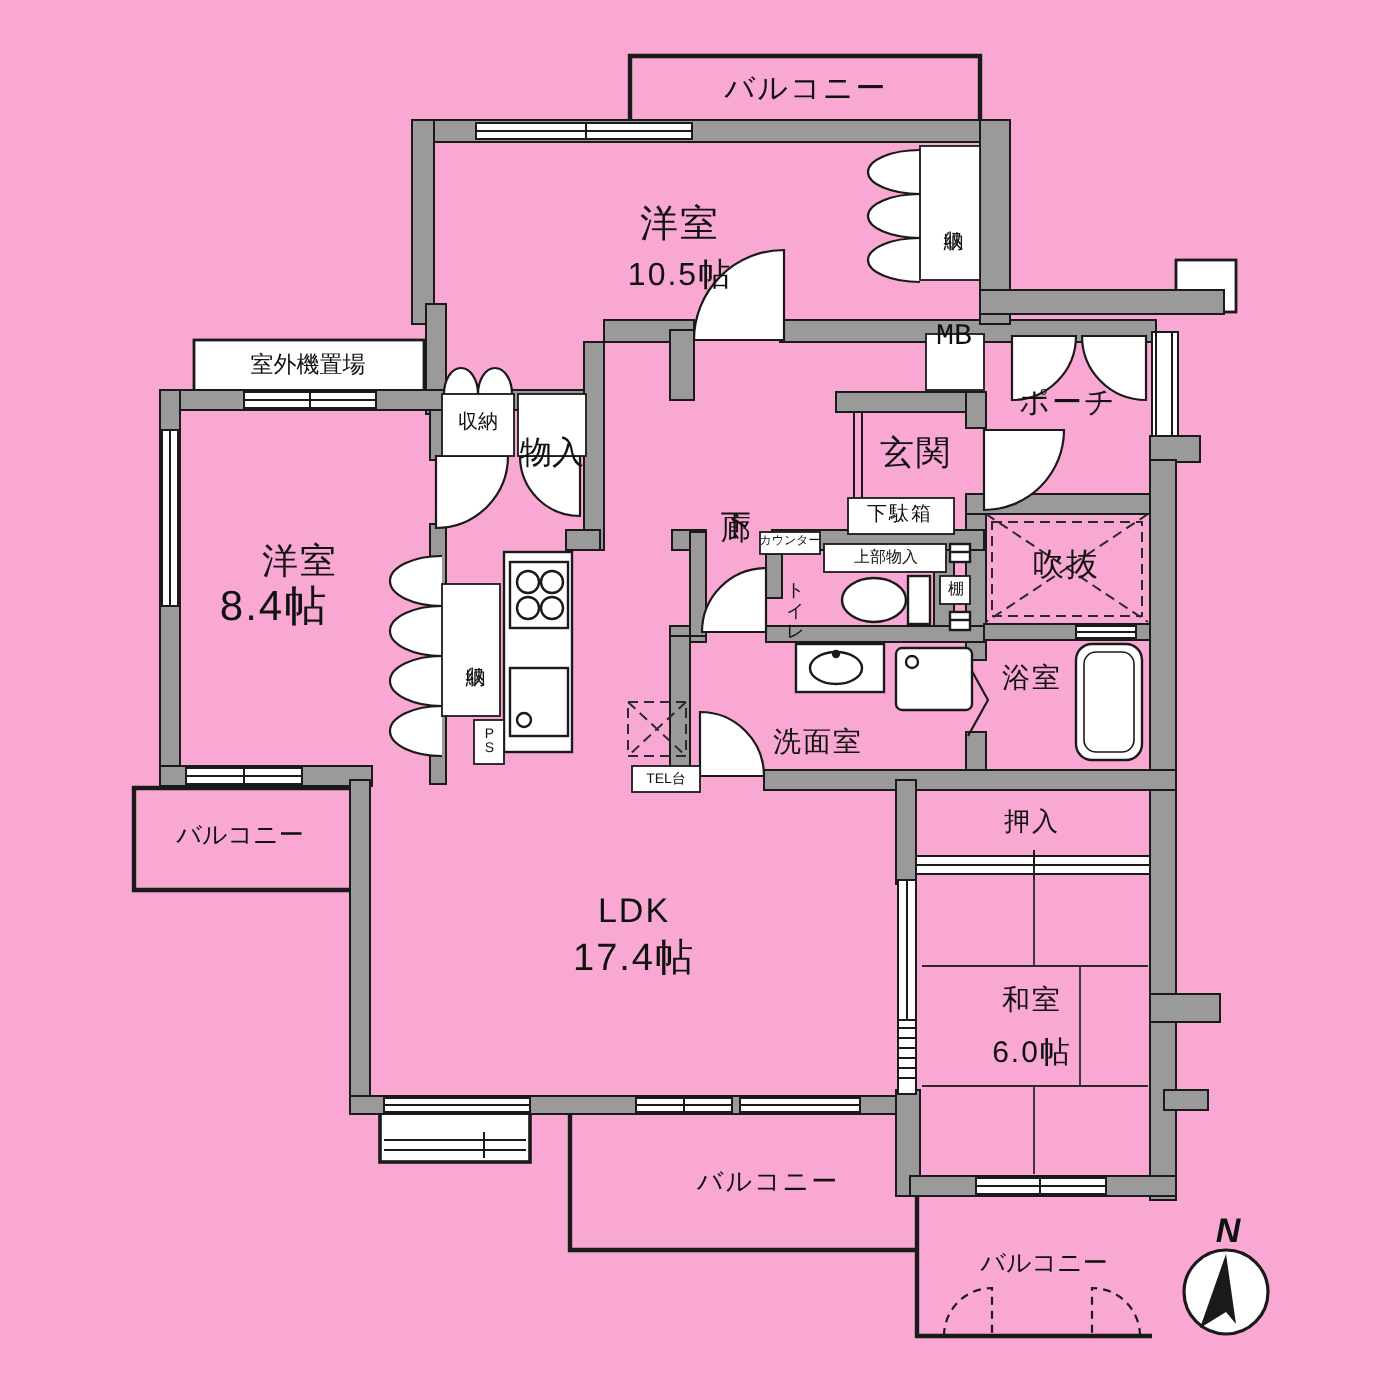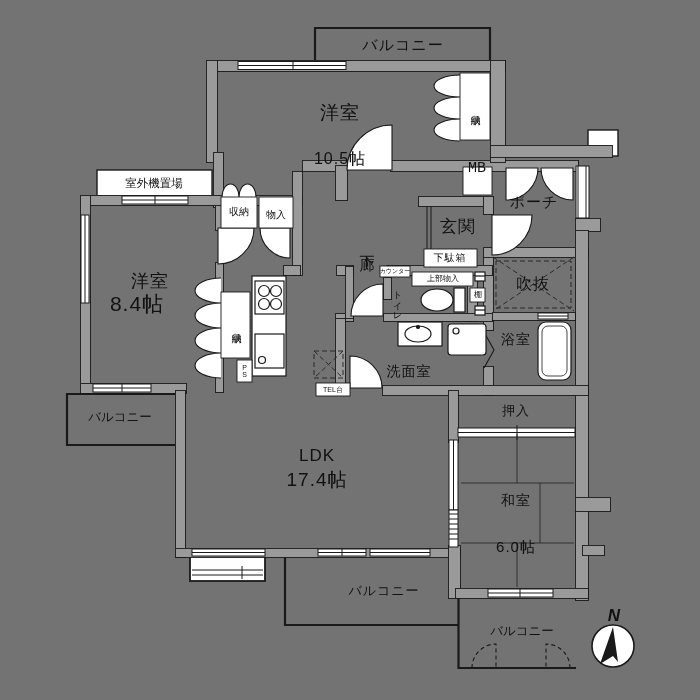--- a/index.html
+++ b/index.html
@@ -1,16 +1,16 @@
 <!DOCTYPE html>
 <html><head>
 <meta charset="utf-8">
 <style>
   html,body{margin:0;padding:0;background:#fff;}
-  #plan{position:relative;width:700px;height:700px;background:#737373;overflow:hidden;
+  #plan{position:relative;width:700px;height:700px;background:#f9a8d4;overflow:hidden;
         font-family:"Liberation Sans",sans-serif;color:#111;}
   #plan svg{position:absolute;left:0;top:0;}
   .lbl{position:absolute;transform:translate(-50%,-50%);white-space:nowrap;
        color:#111;text-align:center;line-height:1.05;letter-spacing:1px;}
   .v{writing-mode:vertical-rl;text-orientation:upright;letter-spacing:0;}
   .it{font-style:italic;font-weight:bold;}
 </style>
 </head>
 <body>
 
@@ -201,45 +201,45 @@
   </g>
 
   <g>
     <circle cx="613" cy="646" r="21" fill="#fff" stroke="#1a1a1a" stroke-width="1.6"></circle>
     <path d="M613,627 L600,664 L613,656 L618,662 Z" fill="#1a1a1a"></path>
   </g>
 </svg>
 
   <div class="lbl" style="left:403px;top:45px;font-size:15px;">バルコニー</div>
   <div class="lbl" style="left:340px;top:113px;font-size:19px;">洋室</div>
-  <div class="lbl" style="left:340px;top:139px;font-size:16px;margin-top:20px;">10.5帖</div>
+  <div class="lbl" style="left:340px;top:139px;font-size:16px;">10.5帖</div>
   <div class="lbl v" style="left:475px;top:107px;font-size:10px;">収納</div>
   <div class="lbl" style="left:477px;top:169px;font-size:15px;letter-spacing:0;font-family:Liberation Mono, monospace;">MB</div>
   <div class="lbl" style="left:534px;top:202px;font-size:15px;">ポーチ</div>
   <div class="lbl" style="left:458px;top:227px;font-size:17px;">玄関</div>
   <div class="lbl" style="left:450px;top:258px;font-size:10px;">下駄箱</div>
   <div class="lbl" style="left:154px;top:183px;font-size:11.5px;letter-spacing:0;">室外機置場</div>
   <div class="lbl" style="left:239px;top:212px;font-size:10px;letter-spacing:0;">収納</div>
-  <div class="lbl" style="left:276px;top:215px;font-size:10px;letter-spacing:0;">物入</div>
+  <div class="lbl" style="left:276px;top:228px;font-size:16px;letter-spacing:0;">物入</div>
   <div class="lbl v" style="left:367px;top:244px;font-size:15px;">廊下</div>
   <div class="lbl" style="left:395px;top:271px;font-size:6px;letter-spacing:0;">カウンター</div>
   <div class="lbl" style="left:443px;top:279px;font-size:8px;letter-spacing:0;">上部物入</div>
   <div class="lbl v" style="left:397px;top:300px;font-size:9px;">トイレ</div>
   <div class="lbl" style="left:478px;top:295px;font-size:8px;letter-spacing:0;">棚</div>
   <div class="lbl" style="left:533px;top:284px;font-size:16px;">吹抜</div>
   <div class="lbl" style="left:516px;top:339px;font-size:14px;">浴室</div>
   <div class="lbl" style="left:409px;top:371px;font-size:14px;">洗面室</div>
   <div class="lbl" style="left:150px;top:281px;font-size:18px;">洋室</div>
   <div class="lbl" style="left:137px;top:304px;font-size:21px;">8.4帖</div>
   <div class="lbl v" style="left:236px;top:325px;font-size:10px;">収納</div>
   <div class="lbl v" style="left:244.5px;top:371px;font-size:7px;">PS</div>
   <div class="lbl" style="left:333px;top:389.5px;font-size:7px;letter-spacing:0;">TEL台</div>
   <div class="lbl" style="left:120px;top:418px;font-size:12.5px;letter-spacing:0;">バルコニー</div>
   <div class="lbl" style="left:317px;top:456px;font-size:17px;text-align:center;">LDK</div>
   <div class="lbl" style="left:317px;top:480px;font-size:19px;">17.4帖</div>
   <div class="lbl" style="left:516px;top:411px;font-size:13px;">押入</div>
   <div class="lbl" style="left:516px;top:500px;font-size:14px;">和室</div>
-  <div class="lbl" style="left:516px;top:527px;font-size:15px;margin-top:20px;">6.0帖</div>
+  <div class="lbl" style="left:516px;top:527px;font-size:15px;">6.0帖</div>
   <div class="lbl" style="left:384px;top:591px;font-size:13px;">バルコニー</div>
   <div class="lbl" style="left:522px;top:632px;font-size:12.5px;letter-spacing:0;">バルコニー</div>
   <div class="lbl it" style="left:614px;top:616px;font-size:17px;letter-spacing:0;">N</div>
 
 </div>
 
 </body></html>

